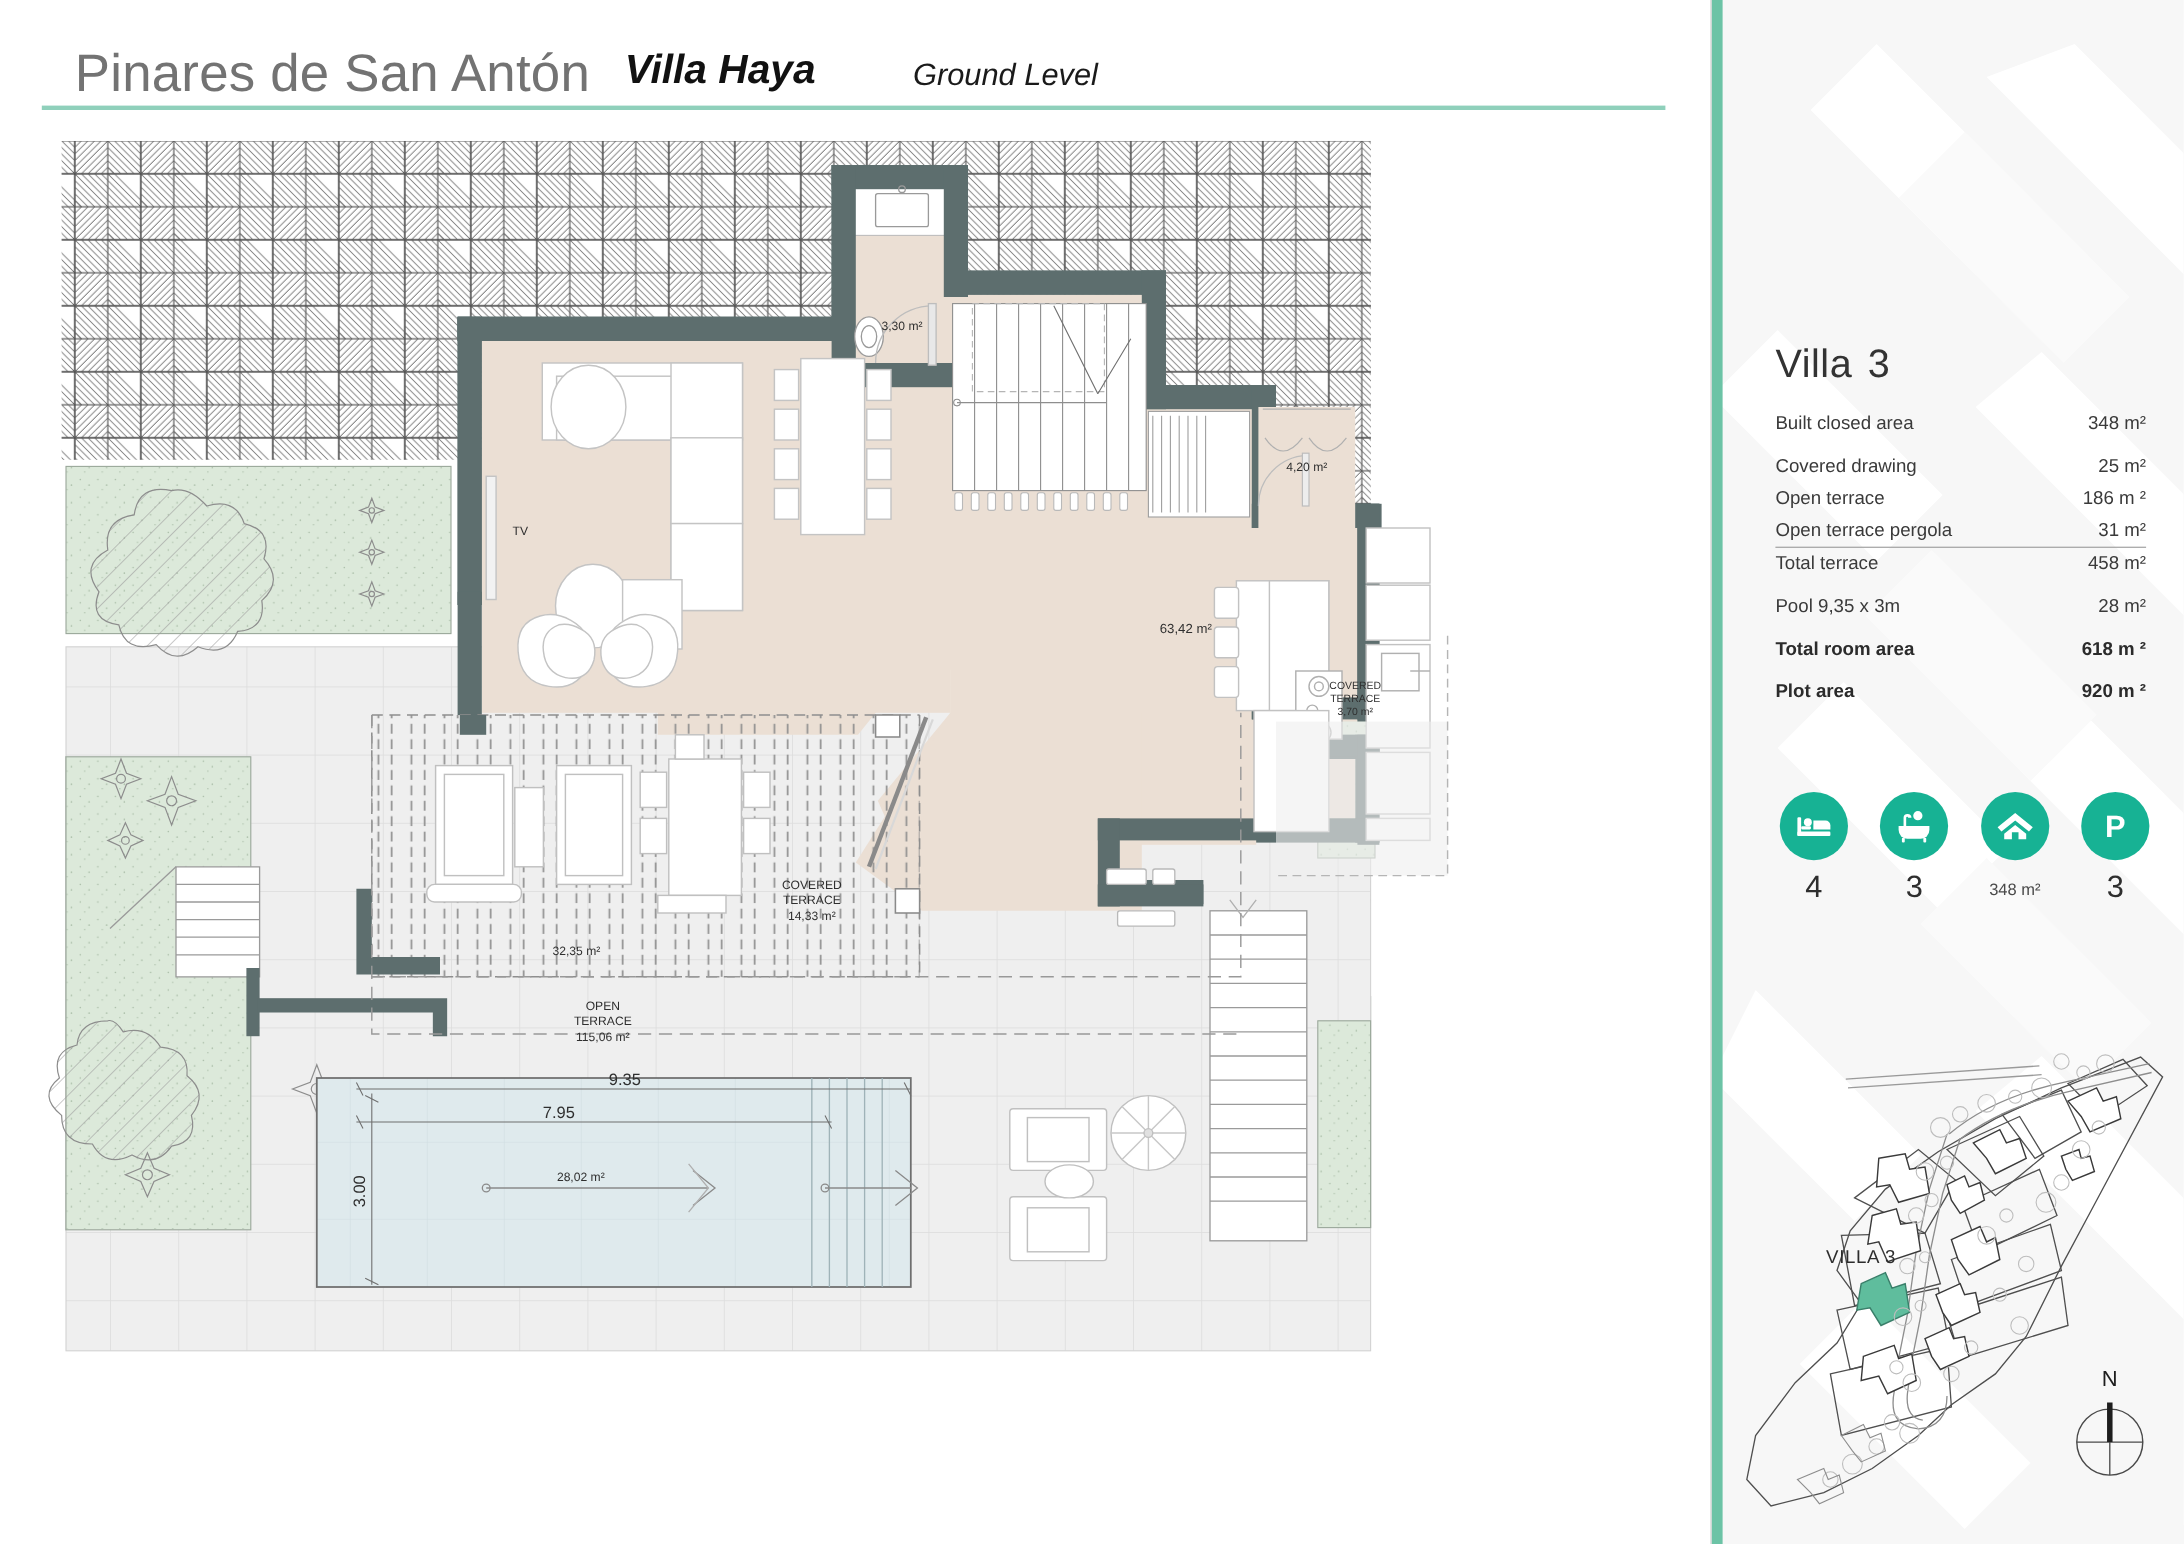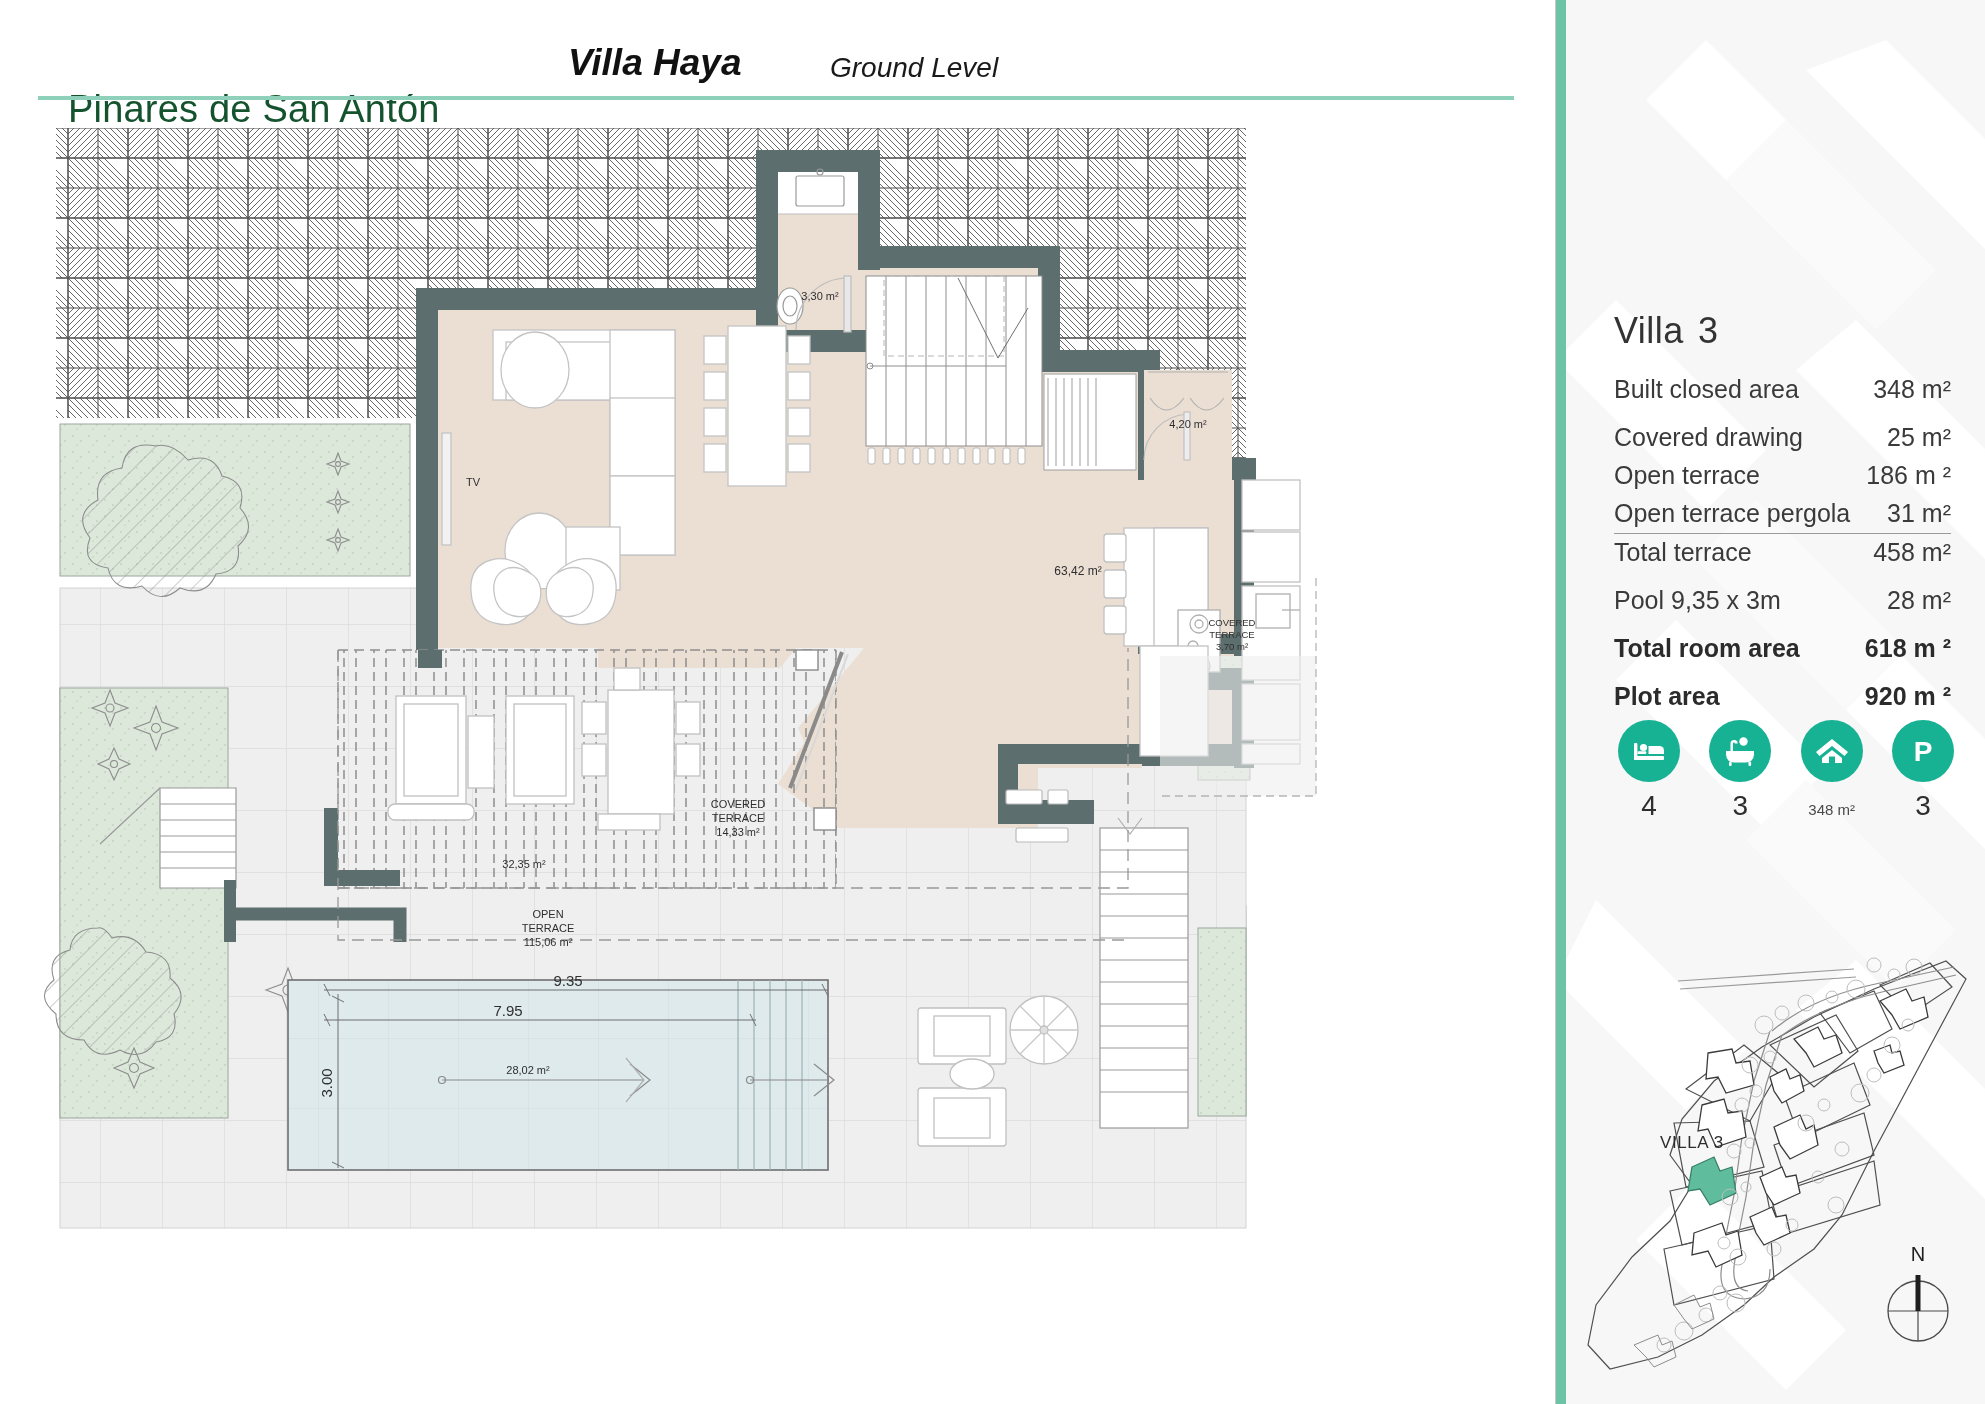--- a/index.html
+++ b/index.html
@@ -9,23 +9,22 @@
     font-family: "Liberation Sans", sans-serif;
     overflow: hidden;
     position: relative;
   }
   .page { position: relative; width: 1985px; height: 1404px; background: #fff; }
 
   
   .header { position: absolute; left: 0; top: 0; width: 1560px; height: 108px; }
   .hdr-project {
     position: absolute; left: 68px; top: 40px;
-    font-size: 38px; color: #14532d; letter-spacing: .2px;
+    font-size: 48px; color: #737373; letter-spacing: .2px;
     font-family: "Liberation Sans Narrow", "Liberation Sans", sans-serif;
-    margin-top: 48px;
   }
   .hdr-villa {
     position: absolute; left: 568px; top: 42px;
     font-size: 37px; font-style: italic; font-weight: 700; color: #111;
   }
   .hdr-level {
     position: absolute; left: 830px; top: 52px;
     font-size: 28px; font-style: italic; color: #1a1a1a;
   }
   .hdr-rule {
@@ -74,21 +73,21 @@
 
   .villa-title {
     position: absolute; left: 58px; top: 310px;
     font-size: 36px; color: #333; font-weight: 400; letter-spacing: .5px;
   }
   .villa-title .num { margin-left: 14px; }
 
   .spec-table { position: absolute; left: 58px; top: 370px; width: 337px; }
   .spec-row {
     display: flex; justify-content: space-between; align-items: baseline;
-    font-size: 25px; color: #3a3a3a; padding: 4.5px 0;
+    font-size: 17px; color: #3a3a3a; padding: 4.5px 0;
   }
   .spec-row .val { white-space: nowrap; }
   .spec-row.gap-above { margin-top: 10px; }
   .spec-row.ruled { border-bottom: 1px solid #9a9a9a; padding-bottom: 5px; align-items: center; }
   .spec-row.bold { font-weight: 700; color: #2b2b2b; }
 
   
   .icon-row { position: absolute; left: 56px; top: 720px; width: 348px; }
   .icon-cells { display: flex; justify-content: space-between; }
   .icon-cell { width: 74px; text-align: center; }

